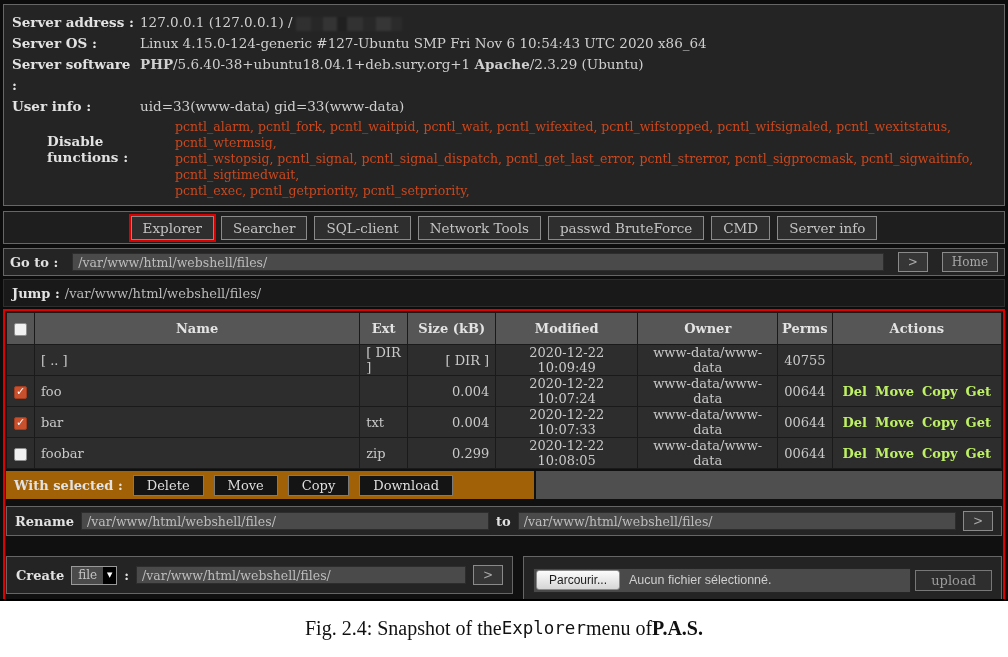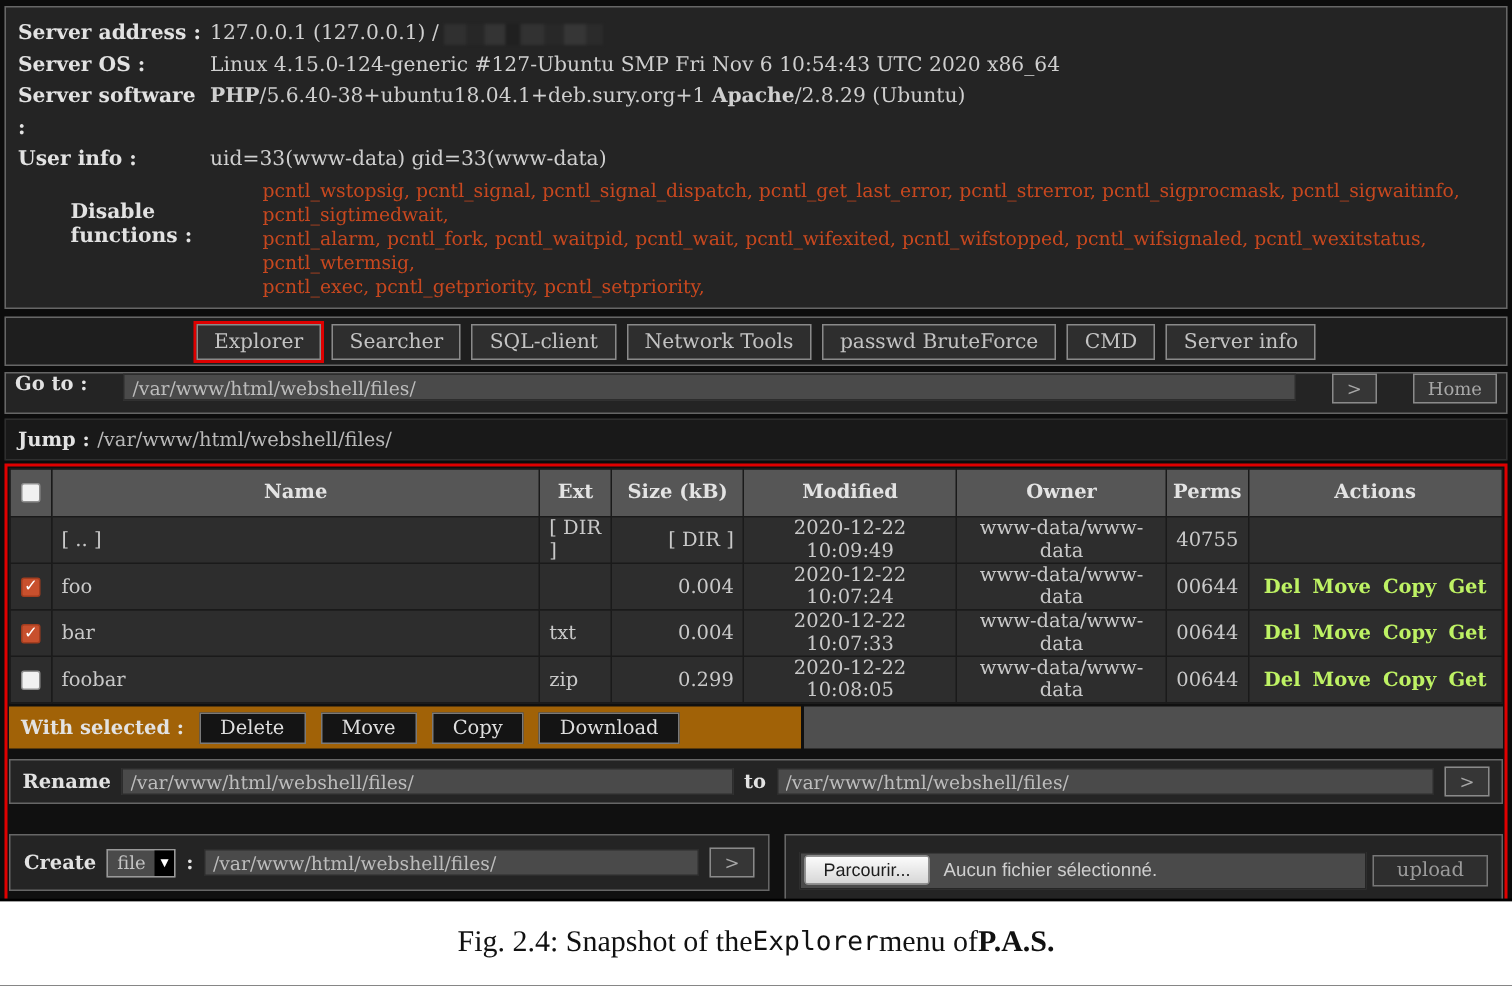--- a/index.html
+++ b/index.html
@@ -22,21 +22,21 @@
   .bold { font-weight:bold; }
   .redacted { display:inline-flex; vertical-align:middle; height:14px; margin-left:4px; filter:blur(1.2px); }
   .redacted i { display:inline-block; height:14px; }
 
   
   .tab-bar { margin-top:5px; height:33px; background:#1e1e1e; display:flex; align-items:center; justify-content:center; gap:7px; }
   .tab { background:#2e2e2e; border:1px solid #8a8a8a; color:#c3c3c3; font-family:inherit; font-size:13.5px; padding:3px 11px; cursor:pointer; }
   .tab.active { box-shadow:0 0 0 2px #dd0000; }
 
   
-  .goto-bar { margin-top:4px; height:28px; display:flex; padding:0 6px; gap:24px; }
+  .goto-bar { margin-top:4px; height:28px; display:flex; align-items:center; padding:0 6px; gap:14px; }
   .flabel { font-weight:bold; color:#e2e2e2; font-size:13px; white-space:nowrap; }
   .tinput { background:#4a4a4a; border:1px solid #2d2d2d; color:#bdbdbd; font-family:inherit; font-size:12.5px; height:18px; padding:0 5px; }
   .goto-input { flex:1; }
   .btn { background:#363636; border:1px solid #8a8a8a; color:#a8a8a8; font-family:inherit; font-size:12px; height:20px; padding:0 9px; cursor:pointer; }
 
   
   .jump-bar { margin-top:3px; height:26px; background:#191919; border:1px solid #2e2e2e; display:flex; align-items:center; padding:13px 8px; font-size:13px; }
   .jump-path { color:#b9b9b9; margin-left:5px; }
 
   
@@ -109,31 +109,31 @@
             <i style="width:15px;background:#363636"></i>
             <i style="width:11px;background:#2b2b2b"></i>
           </span></span>
     </div>
     <div class="info-row">
       <span class="info-label">Server OS :</span>
       <span class="info-value">Linux 4.15.0-124-generic #127-Ubuntu SMP Fri Nov 6 10:54:43 UTC 2020 x86_64</span>
     </div>
     <div class="info-row">
       <span class="info-label">Server software :</span>
-      <span class="info-value"><span class="bold">PHP</span><span>/5.6.40-38+ubuntu18.04.1+deb.sury.org+1 </span><span class="bold">Apache</span><span>/2.8.29 (Ubuntu)</span></span>
+      <span class="info-value"><span class="bold">PHP</span><span>/5.6.40-38+ubuntu18.04.1+deb.sury.org+1 </span><span class="bold">Apache</span><span>/2.3.29 (Ubuntu)</span></span>
     </div>
     <div class="info-row">
       <span class="info-label">User info :</span>
       <span class="info-value">uid=33(www-data) gid=33(www-data)</span>
     </div>
     <div class="info-row df-row">
       <span class="info-label df-label">Disable functions :</span>
       <span class="df-lines">
+        <div class="df-line">pcntl_alarm, pcntl_fork, pcntl_waitpid, pcntl_wait, pcntl_wifexited, pcntl_wifstopped, pcntl_wifsignaled, pcntl_wexitstatus, pcntl_wtermsig,</div>
         <div class="df-line">pcntl_wstopsig, pcntl_signal, pcntl_signal_dispatch, pcntl_get_last_error, pcntl_strerror, pcntl_sigprocmask, pcntl_sigwaitinfo, pcntl_sigtimedwait,</div>
-        <div class="df-line">pcntl_alarm, pcntl_fork, pcntl_waitpid, pcntl_wait, pcntl_wifexited, pcntl_wifstopped, pcntl_wifsignaled, pcntl_wexitstatus, pcntl_wtermsig,</div>
         <div class="df-line">pcntl_exec, pcntl_getpriority, pcntl_setpriority,</div>
       </span>
     </div>
   </div>
 
   <div class="panel tab-bar">
     <button class="tab active">Explorer</button>
     <button class="tab">Searcher</button>
     <button class="tab">SQL-client</button>
     <button class="tab">Network Tools</button>

